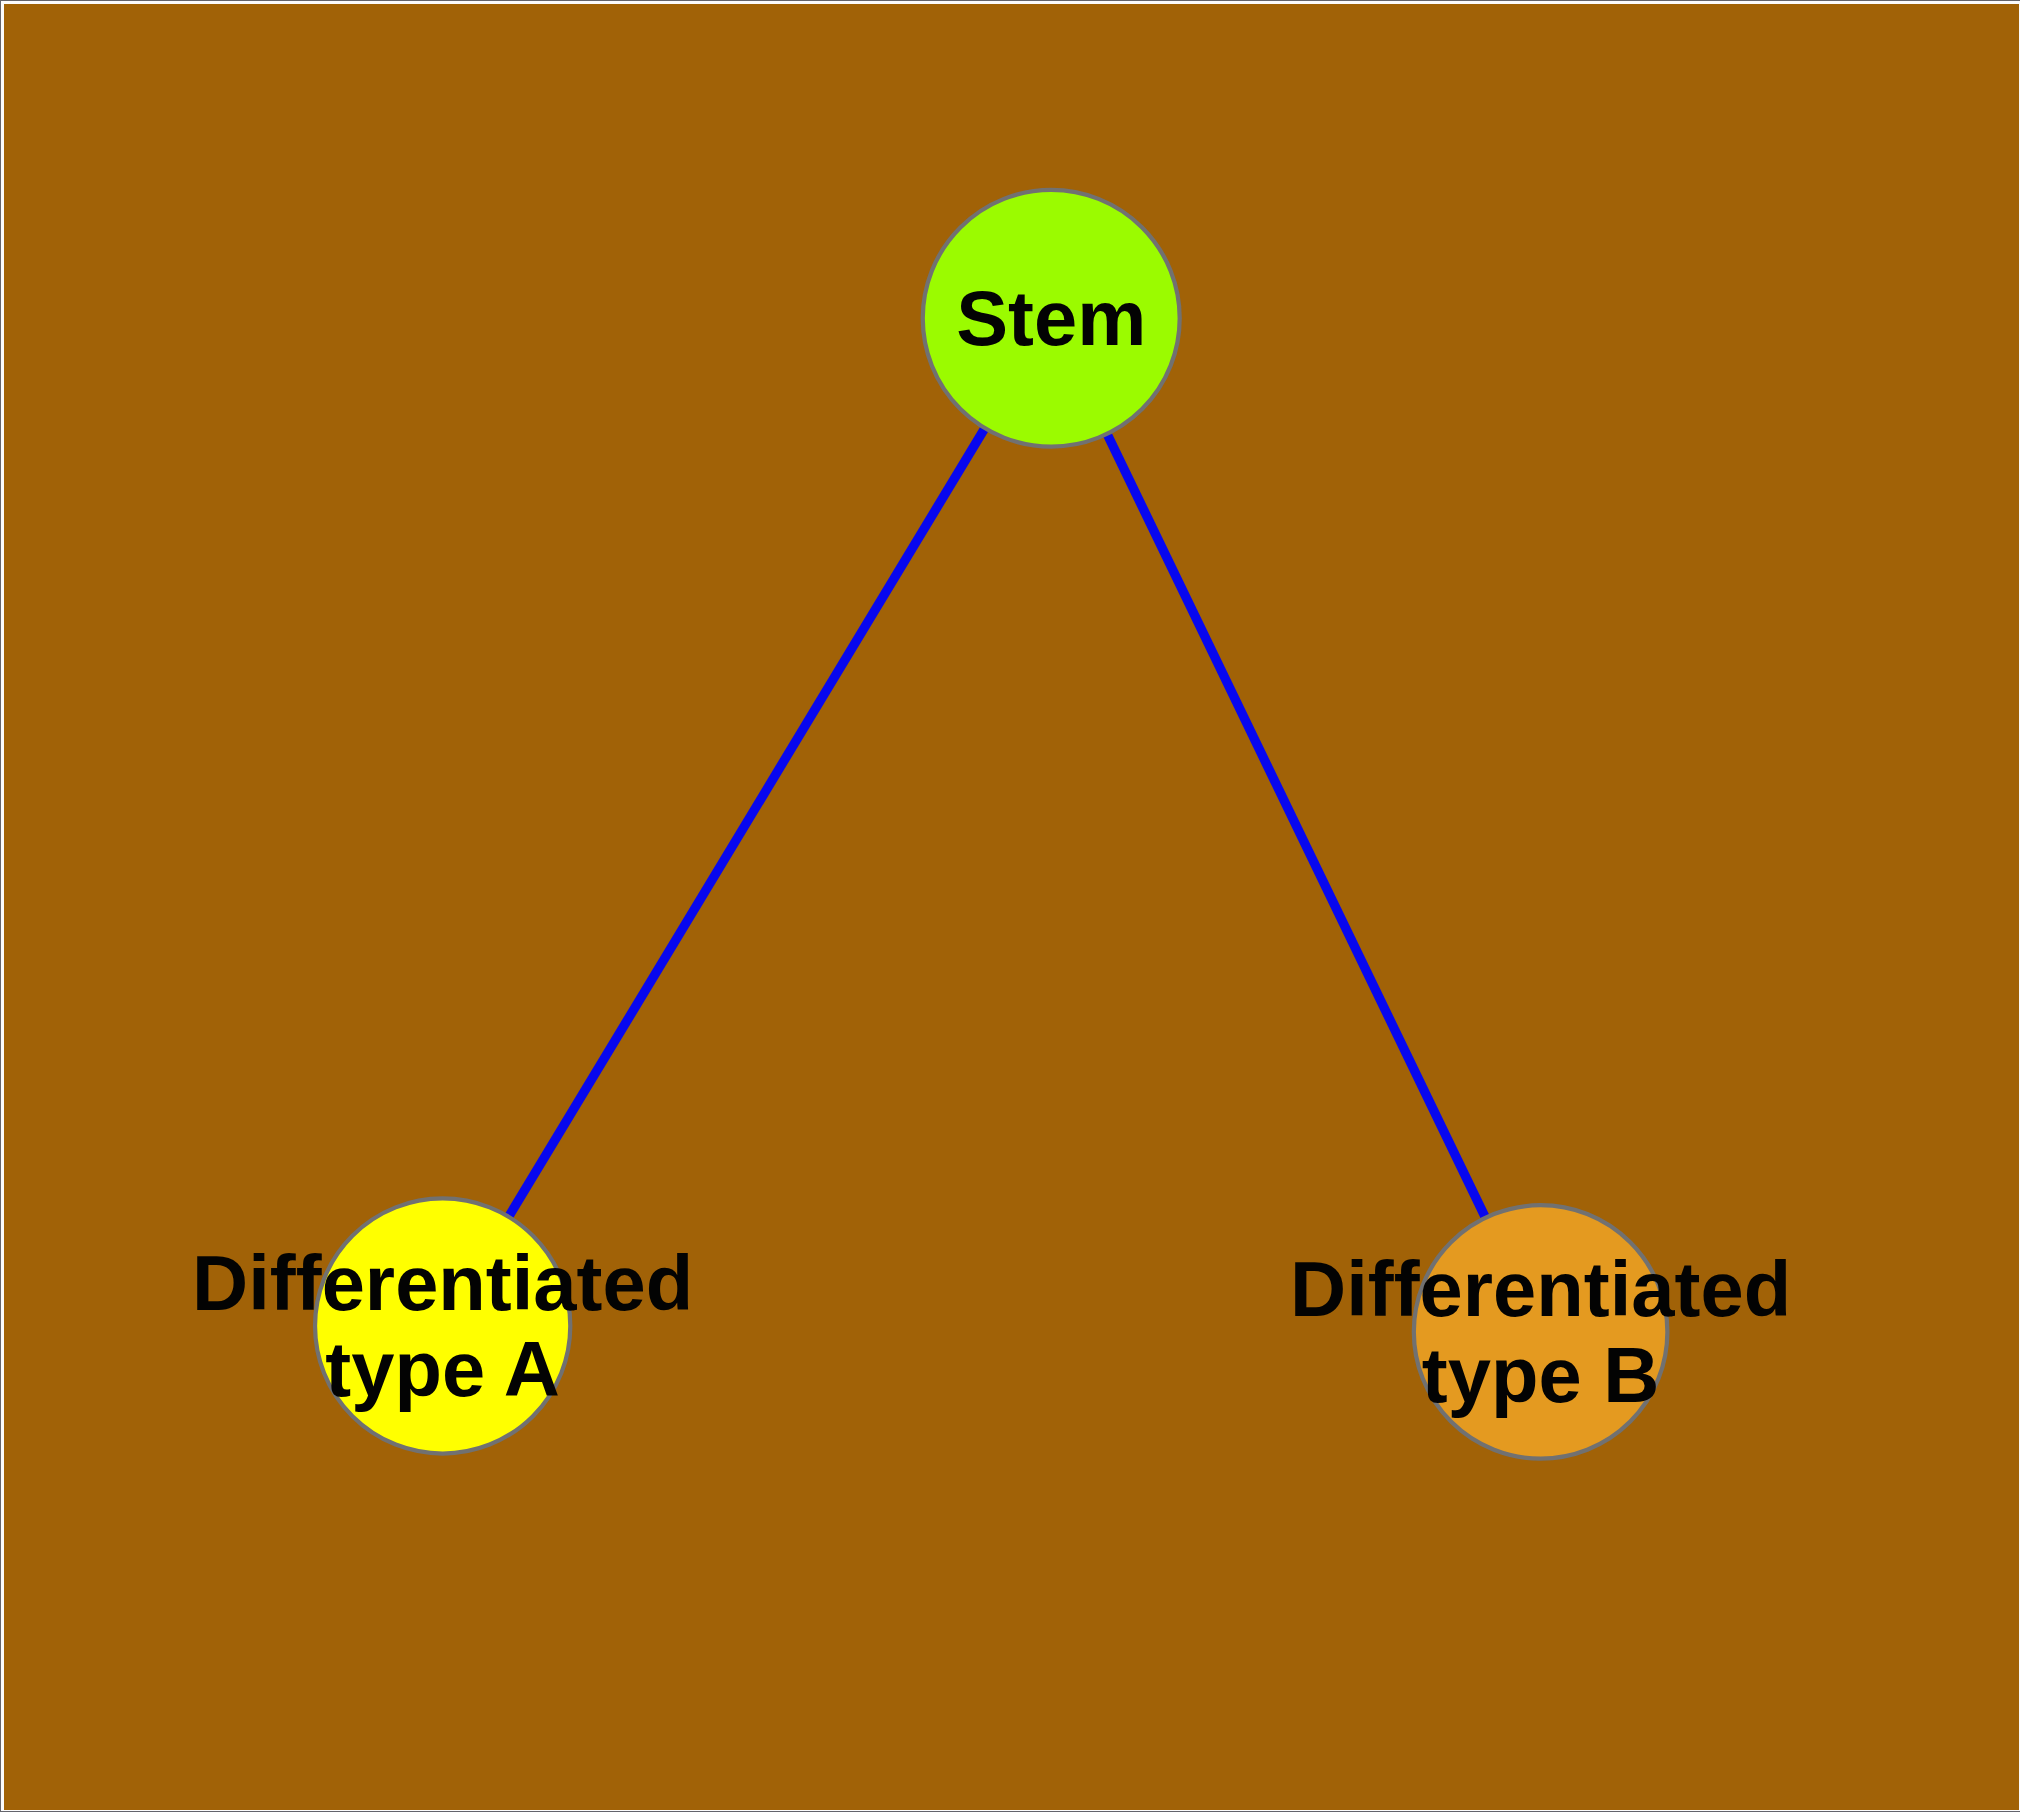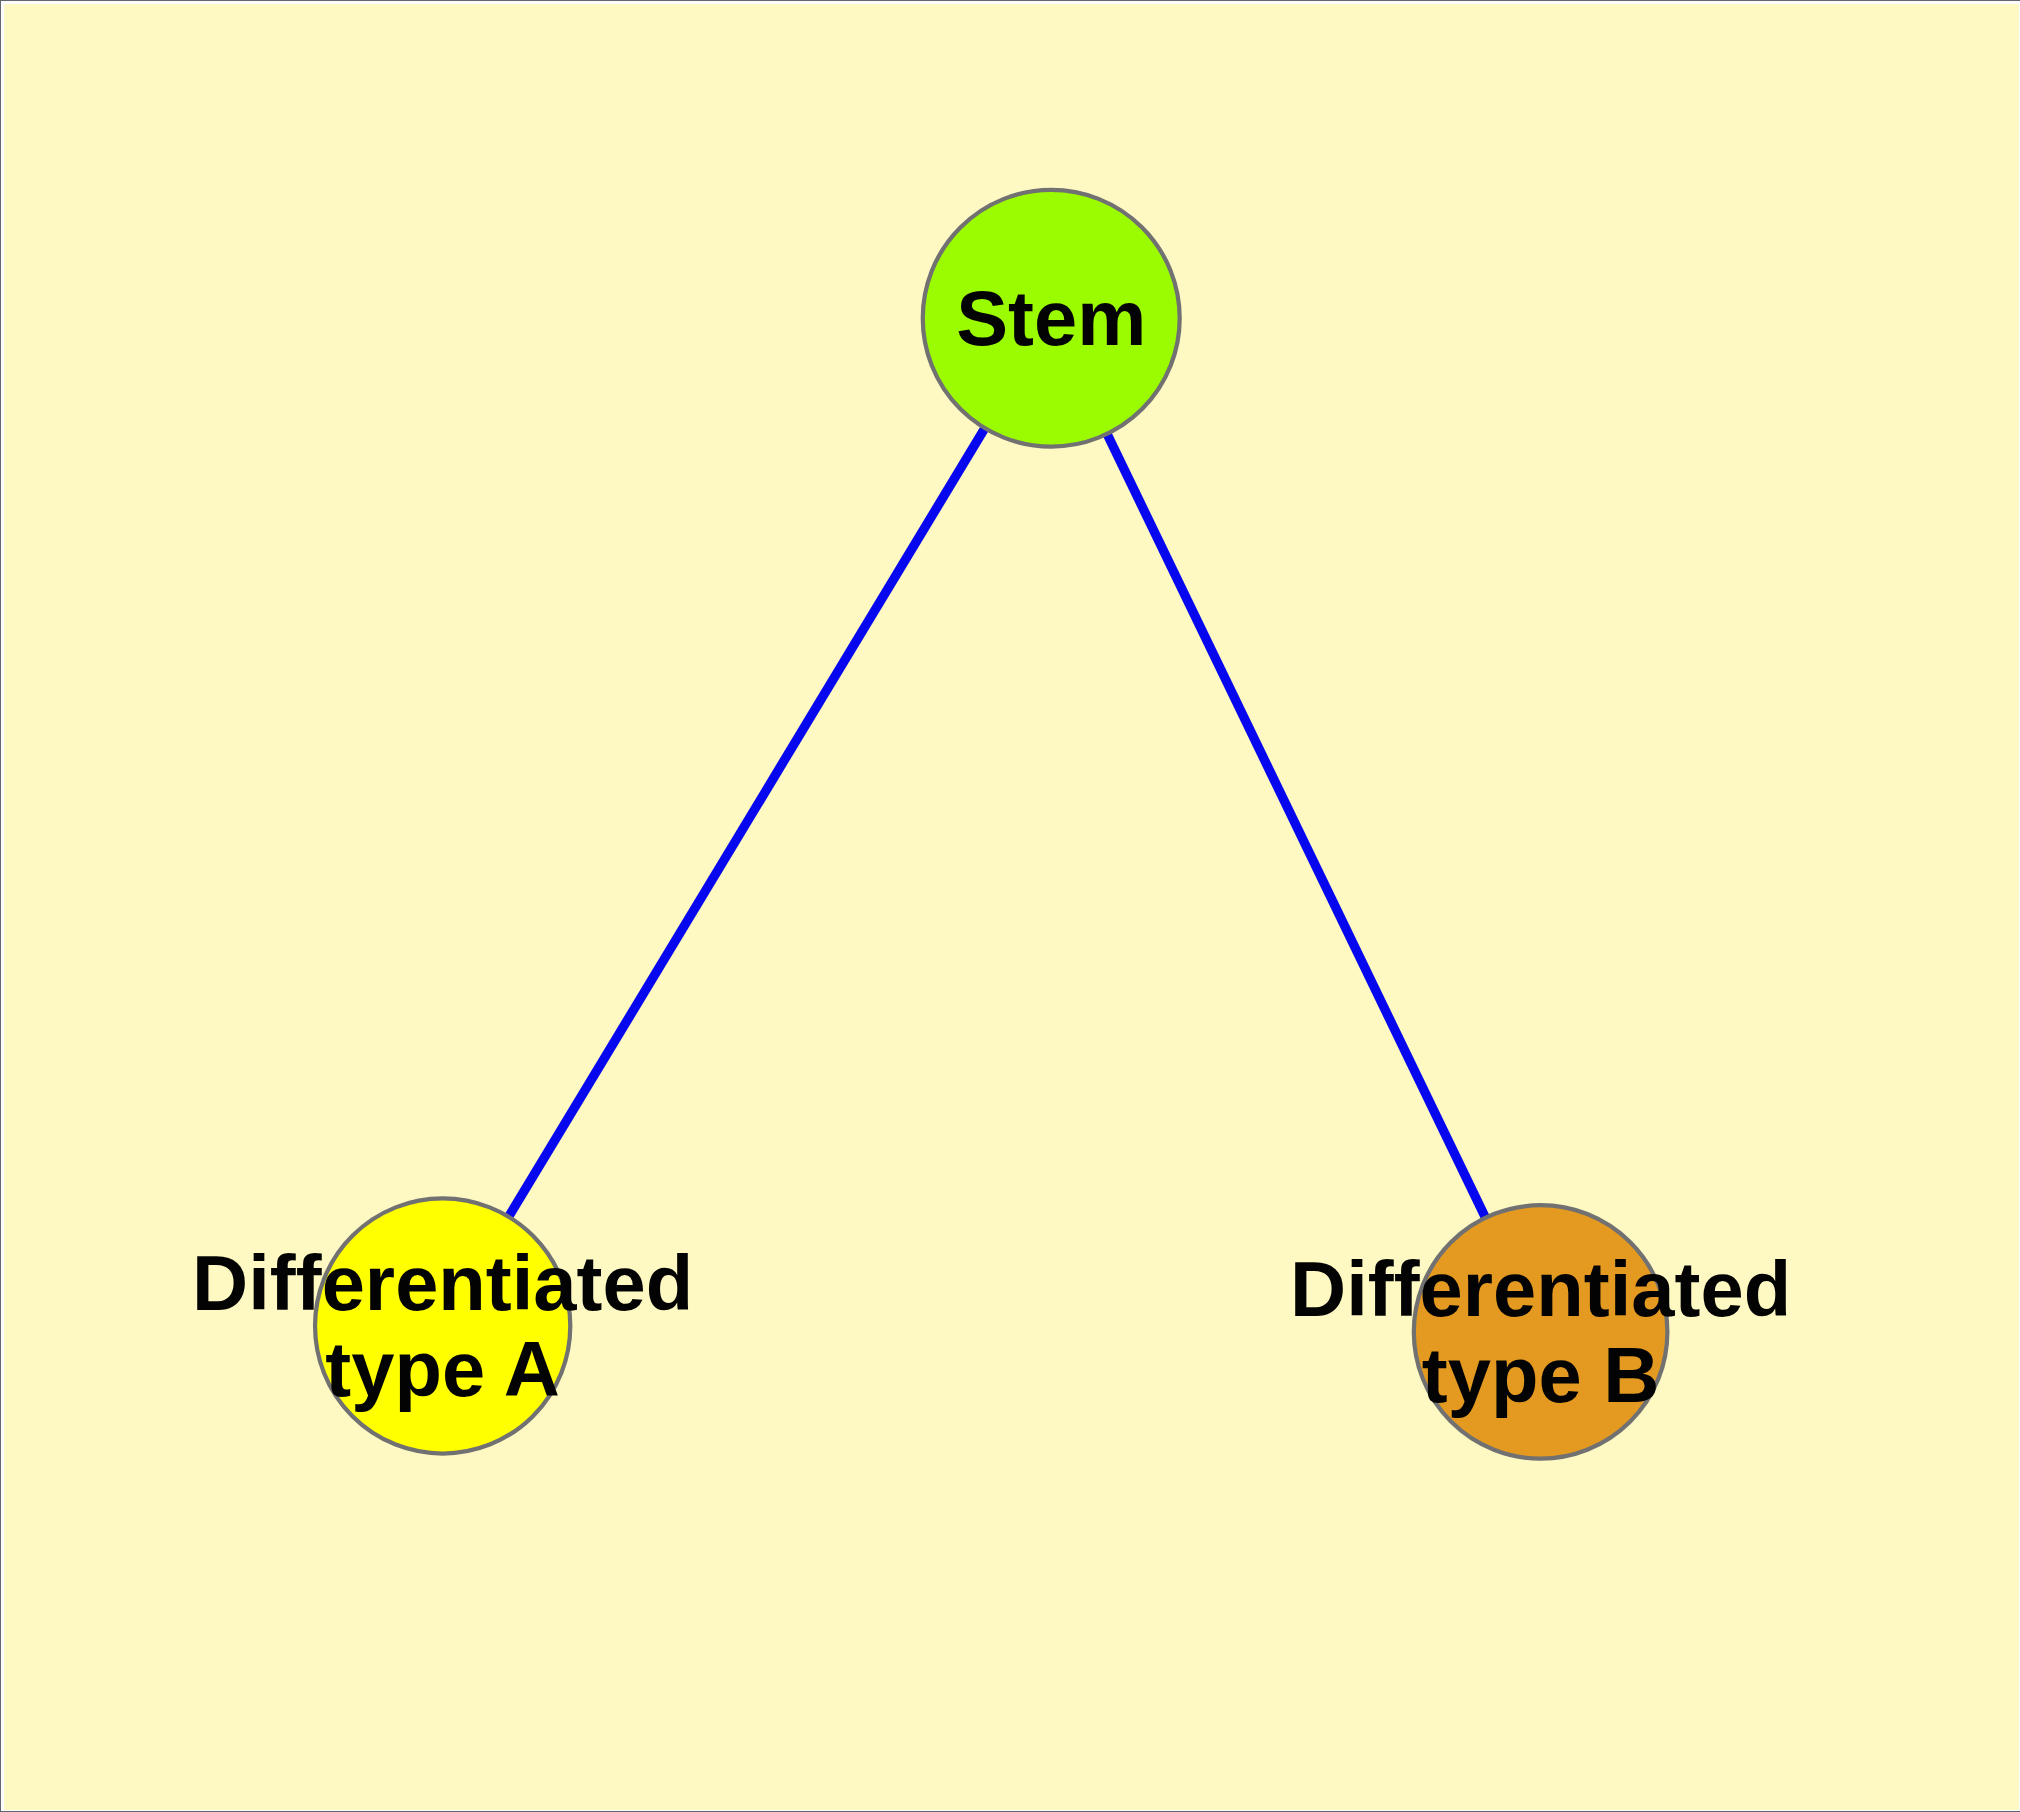--- a/index.html
+++ b/index.html
@@ -34,21 +34,21 @@
   }
   svg.graph text {
     font-family: "Liberation Sans", sans-serif;
     font-weight: bold;
   }
 </style>
 </head>
 <body>
 
 <div class="frame-white">
-  <div class="canvas" style="background: #fef9c3; text-align: center;">
+  <div class="canvas" style="background: #a16207; text-align: center;">
     <svg id="graph-svg" class="graph" xmlns="http://www.w3.org/2000/svg" preserveAspectRatio="none" viewBox="0 0 2384 2138">
         <line x1="1239" y1="372" x2="519" y2="1565" stroke="#0707ef" stroke-width="11"></line>
         <line x1="1239" y1="372" x2="1818" y2="1572" stroke="#0707ef" stroke-width="11"></line>
         <circle cx="1239" cy="372" r="152" fill="#9bfb00" stroke="#717171" stroke-width="5"></circle>
         <text text-anchor="middle" fill="#030303" font-size="92"><tspan x="1239" y="372" dominant-baseline="central">Stem</tspan></text>
         <circle cx="519" cy="1565" r="151" fill="#ffff00" stroke="#717171" stroke-width="5"></circle>
         <text text-anchor="middle" fill="#030303" font-size="92"><tspan x="519" y="1514" dominant-baseline="central">Differentiated</tspan><tspan x="519" y="1616" dominant-baseline="central">type A</tspan></text>
         <circle cx="1818" cy="1572" r="150" fill="#e49a20" stroke="#717171" stroke-width="5"></circle>
         <text text-anchor="middle" fill="#030303" font-size="92"><tspan x="1818" y="1521" dominant-baseline="central">Differentiated</tspan><tspan x="1818" y="1623" dominant-baseline="central">type B</tspan></text>
       </svg>

